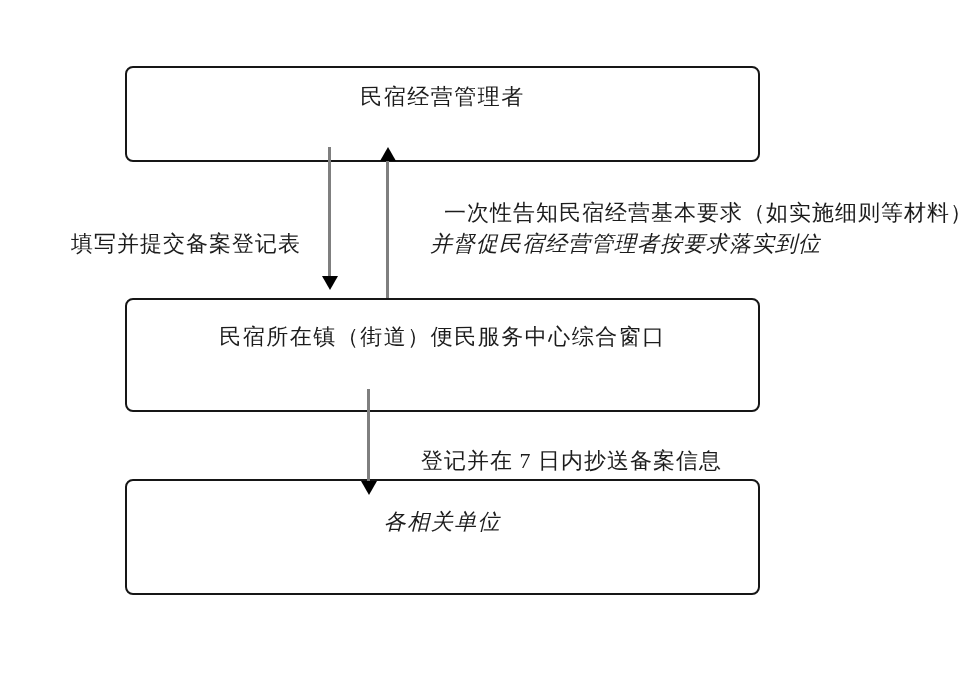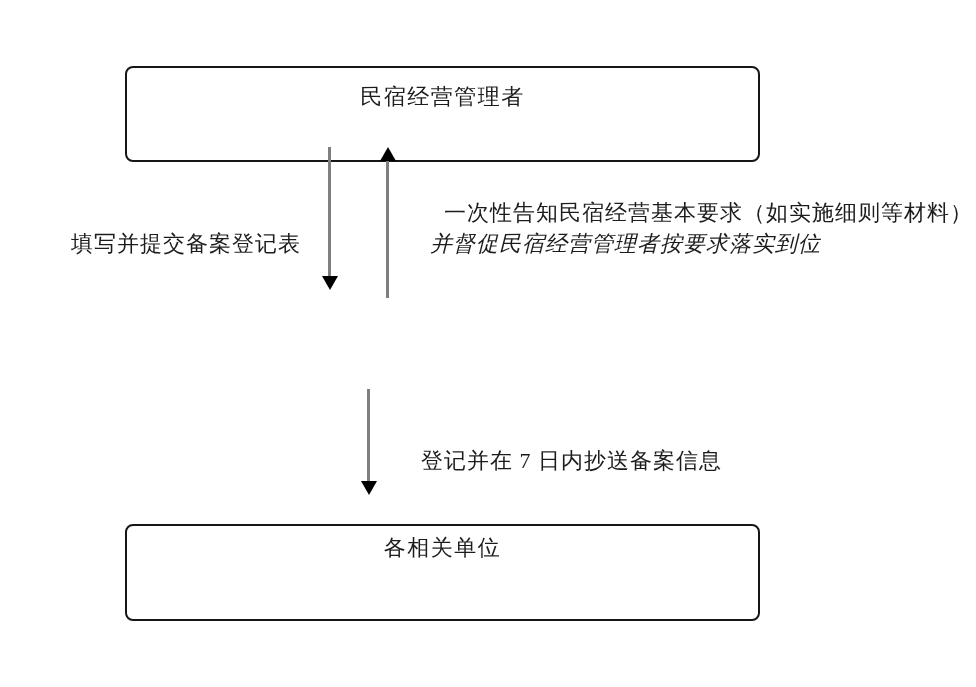--- a/index.html
+++ b/index.html
@@ -22,21 +22,21 @@
     display: flex;
     justify-content: center;
     align-items: flex-start;
     font-size: 22px;
     letter-spacing: 1.5px;
     line-height: 28px;
     white-space: nowrap;
   }
   .node-1 { top: 66px;  height: 77px; padding-top: 15px; }
   .node-2 { top: 298px; height: 87px; padding-top: 23px; }
-  .node-3 { top: 524px; height: 85px; padding-top: 8px; }
+  .node-3 { top: 479px; height: 85px; padding-top: 27px; font-style: italic; }
 
   .shaft {
     position: absolute;
     width: 3px;
     background: #7f7f7f;
   }
   .shaft-1 { left: 328px; top: 147px; height: 130px; }
   .shaft-2 { left: 386px; top: 160px; height: 138px; }
   .shaft-3 { left: 367px; top: 389px; height: 94px; }
 
@@ -67,20 +67,23 @@
 </style>
 </head>
 <body>
 
 <div class="canvas">
 
   <div class="node node-1">
     <span>民宿经营管理者</span>
   </div>
 
+  <div class="node node-2">
+    <span>民宿所在镇（街道）便民服务中心综合窗口</span>
+  </div>
 
   <div class="node node-3">
     <span>各相关单位</span>
   </div>
 
   <div class="shaft shaft-1"></div>
   <div class="head head-down head-1"></div>
 
   <div class="shaft shaft-2"></div>
   <div class="head head-up head-2"></div>

